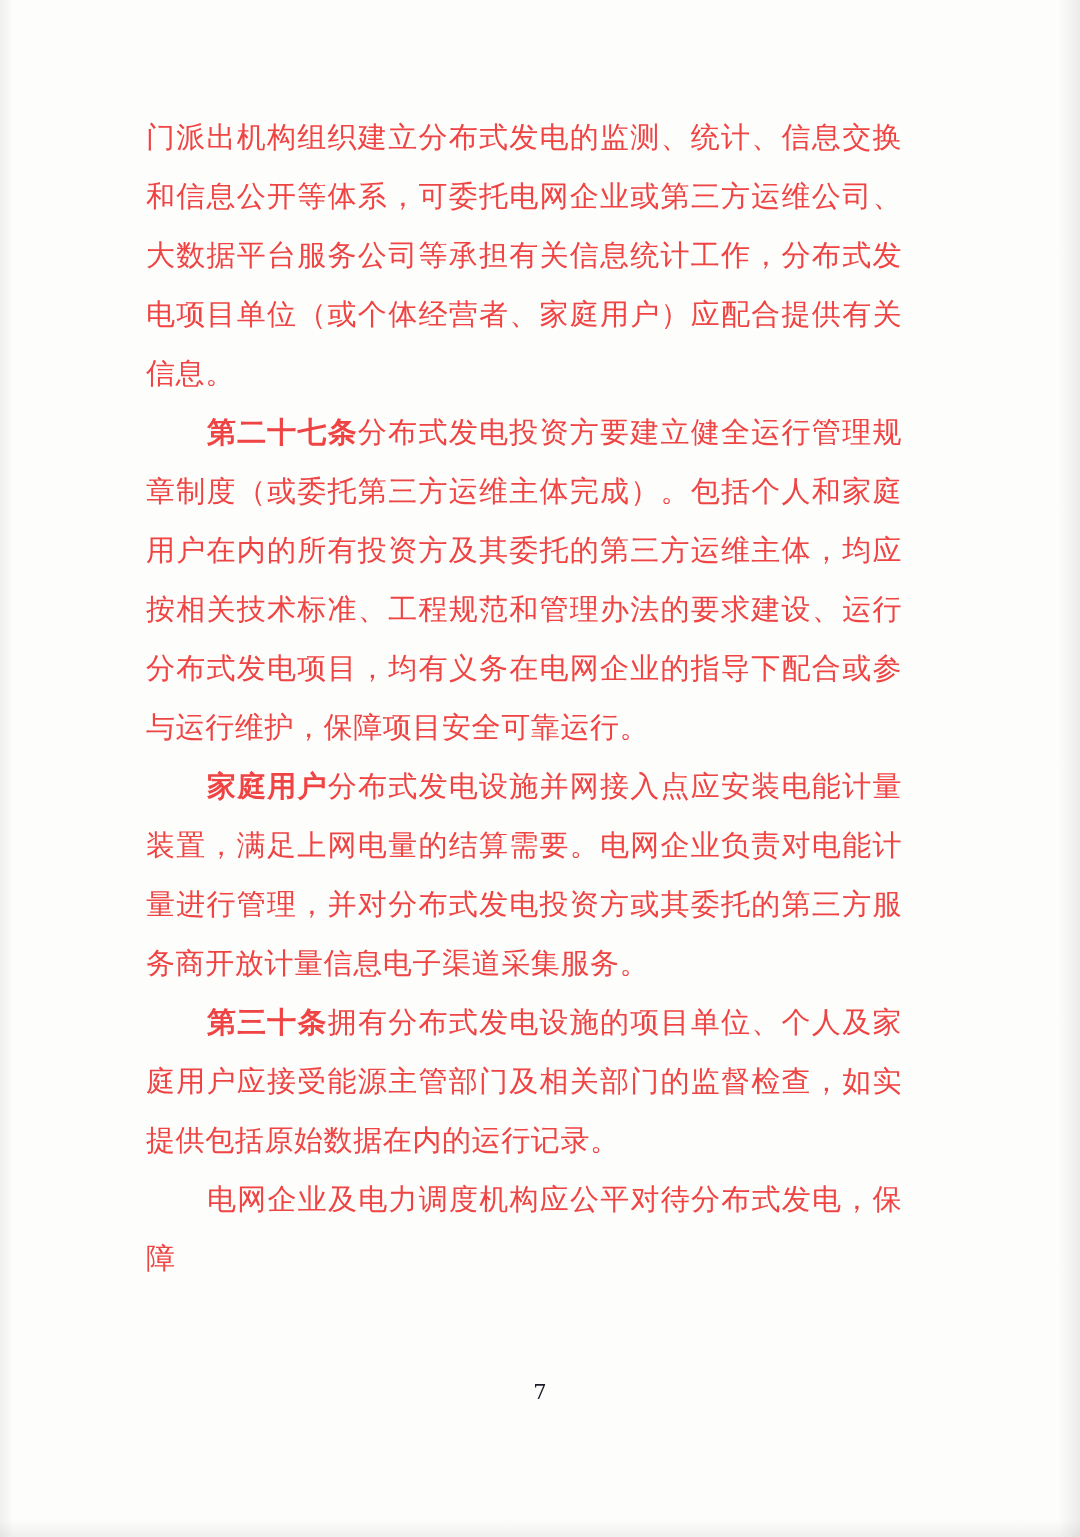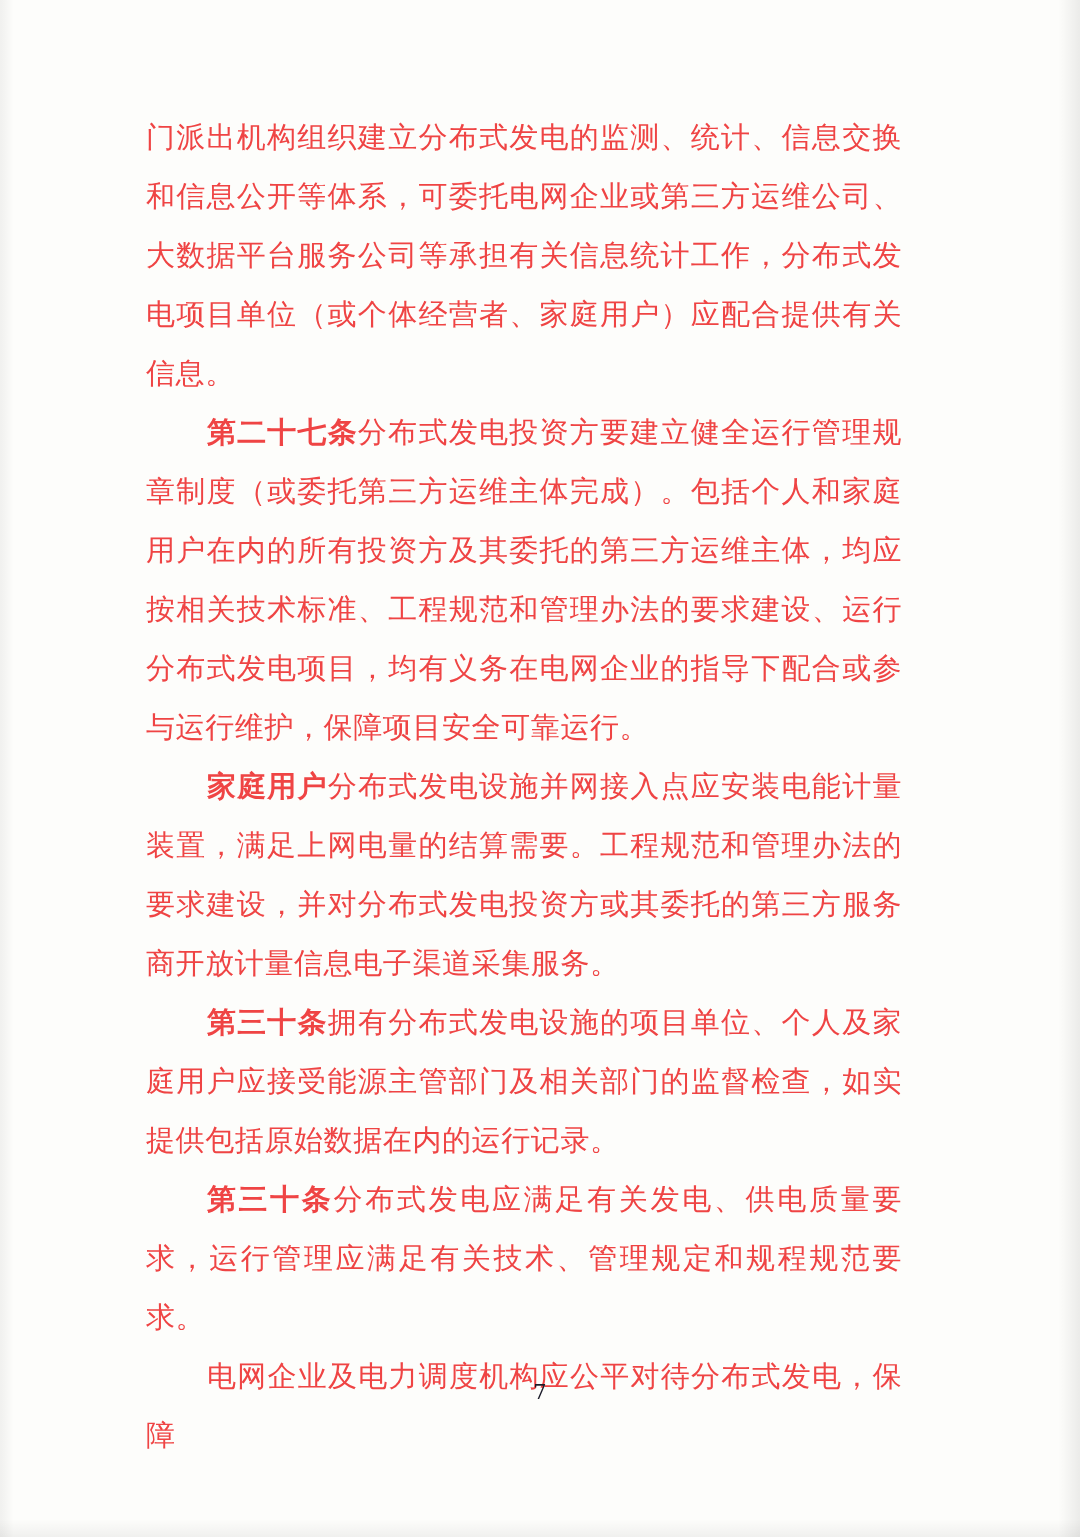--- a/index.html
+++ b/index.html
@@ -82,31 +82,28 @@
 
     <p class="para">
       <span>门派出机构组织建立分布式发电的监测、统计、信息交换和信息公开等体系，可委托电网企业或第三方运维公司、大数据平台服务公司等承担有关信息统计工作，分布式发电项目单位（或个体经营者、家庭用户）应配合提供有关信息。</span>
     </p>
 
     <p class="para indent">
       <span class="art">第二十七条</span><span>分布式发电投资方要建立健全运行管理规章制度（或委托第三方运维主体完成）。包括个人和家庭用户在内的所有投资方及其委托的第三方运维主体，均应按相关技术标准、工程规范和管理办法的要求建设、运行分布式发电项目，均有义务在电网企业的指导下配合或参与运行维护，保障项目安全可靠运行。</span>
     </p>
 
     <p class="para indent">
-      <span class="art">家庭用户</span><span>分布式发电设施并网接入点应安装电能计量装置，满足上网电量的结算需要。工程规范和管理办法的要求建设，并对分布式发电投资方或其委托的第三方服务商开放计量信息电子渠道采集服务。</span>
+      <span class="art">家庭用户</span><span>分布式发电设施并网接入点应安装电能计量装置，满足上网电量的结算需要。电网企业负责对电能计量进行管理，并对分布式发电投资方或其委托的第三方服务商开放计量信息电子渠道采集服务。</span>
     </p>
 
 
     <p class="para indent">
       <span class="art">第三十条</span><span>拥有分布式发电设施的项目单位、个人及家庭用户应接受能源主管部门及相关部门的监督检查，如实提供包括原始数据在内的运行记录。</span>
     </p>
 
-    <p class="para indent">
-      <span class="art">第三十条</span><span>分布式发电应满足有关发电、供电质量要求，运行管理应满足有关技术、管理规定和规程规范要求。</span>
-    </p>
 
     <p class="para indent">
       <span>电网企业及电力调度机构应公平对待分布式发电，保障</span>
     </p>
 
   </div>
 
   <div class="pagenum">7</div>
 </div>
 

